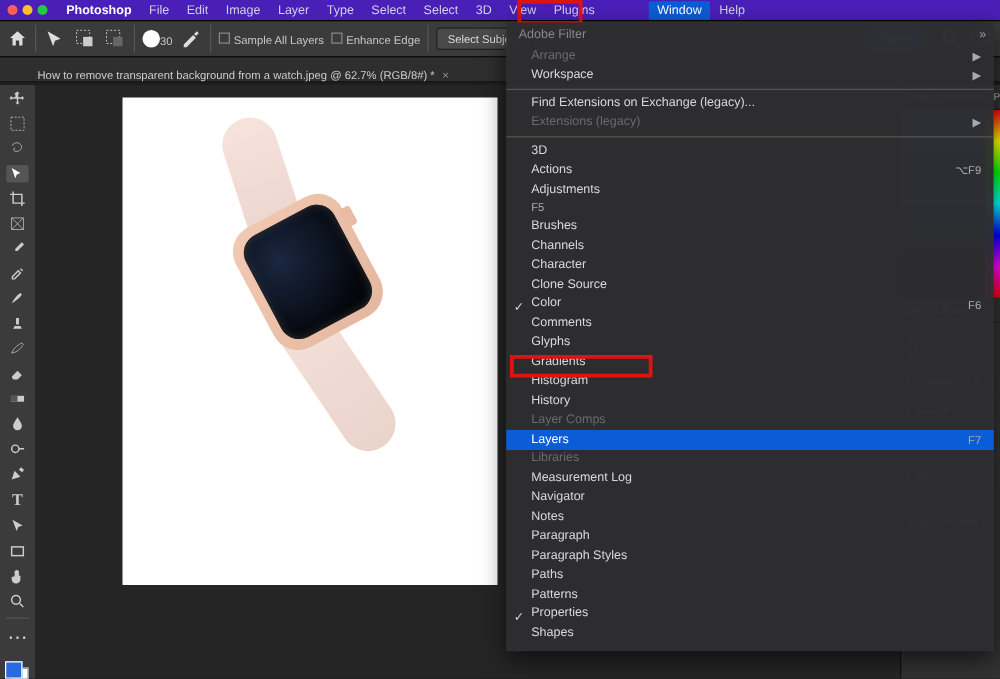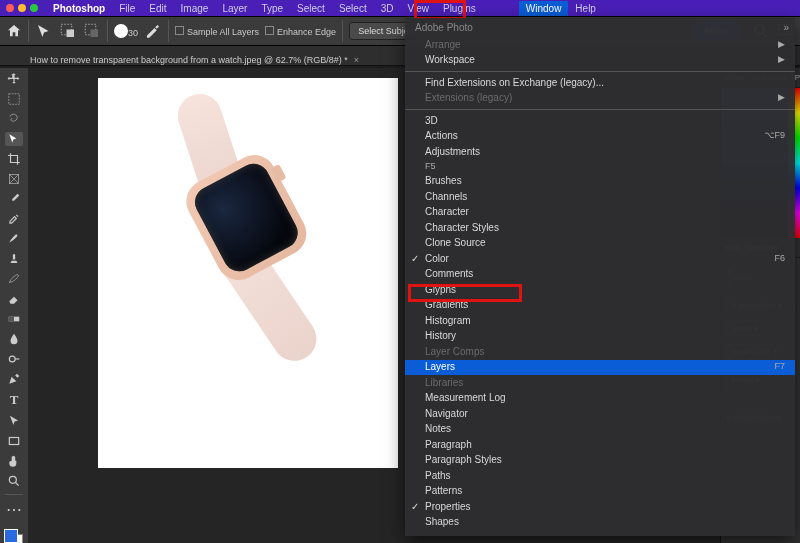--- a/index.html
+++ b/index.html
@@ -54,21 +54,21 @@
     .panel-tabs { display: flex; height: 20px; align-items: center; border-bottom: 1px solid #222; }
     .panel-tabs span { padding: 0 4px; }
     .colorpick { height: 150px; display: flex; }
     .colorbox { flex: 1; background: linear-gradient(to bottom, #2a6ae0 0%, #1a3a90 50%, #000 100%); }
     .hue { width: 12px; background: linear-gradient(to bottom, #f00, #ff0, #0f0, #0ff, #00f, #f0f, #f00); }
 
     
     .dropdown { position: absolute; top: 18px; left: 405px; width: 390px; background: rgba(45,45,48,0.97); color: #d9d9d9; font-size: 10px; box-shadow: 0 6px 18px rgba(0,0,0,0.6); padding-bottom: 6px; }
     .dropdown .title { padding: 4px 10px; color: #888; font-size: 10px; }
     .dropdown hr { border: none; border-top: 1px solid #555; margin: 3px 0; }
-    .drow { display: flex; align-items: flex-start; padding: 1.5px 10px 1.5px 20px; cursor: default; position: relative; line-height: 1.25; gap: 48px; }
+    .drow { display: flex; align-items: flex-end; padding: 1.5px 10px 1.5px 20px; cursor: default; position: relative; line-height: 1.25; gap: 48px; }
     .drow .lbl { flex: 1; }
     .drow .sc { color: #aaa; font-size: 9px; }
     .drow .arr { color: #aaa; font-size: 9px; }
     .drow.sel { background: #0a5dd6; color: #fff; }
     .drow.dis { color: #6b6b6b; }
     .drow .chk { border: none; width: 10px; margin: 0; position: absolute; left: 6px; color: #d9d9d9; }
     .collapse { position: absolute; right: 6px; top: 4px; color: #999; font-size: 10px; }
   </style>
 </head>
 <body>
@@ -290,21 +290,21 @@
       <div style="margin:8px 0;border:1px solid #555;padding:2px 4px;"><span>annel</span> ▾</div>
       <div style="margin:8px 0;border:1px solid #555;padding:2px 4px;"><span>ound Color</span> ▾</div>
       <div style="margin:14px 0;border:1px solid #555;padding:2px 4px;"><span>Pixels</span> ▾</div>
       <div style="margin-top:20px;border-top:1px solid #555;padding-top:4px;">▸ <span>Quick Actions</span></div>
     </div>
   </div>
 </div>
 
 <div class="dropdown">
   <span class="collapse">»</span>
-  <div class="title">Adobe Photo</div>
+  <div class="title">Adobe Filter</div>
   <div id="dd-body">
       <div class="drow dis">
         <span class="lbl">Arrange</span>
         <span class="arr">▶</span>
       </div>
       <div class="drow">
         <span class="lbl">Workspace</span>
         <span class="arr">▶</span>
       </div>
       <hr>
@@ -332,23 +332,20 @@
       <div class="drow">
         <span class="lbl">Brushes</span>
       </div>
       <div class="drow">
         <span class="lbl">Channels</span>
       </div>
       <div class="drow">
         <span class="lbl">Character</span>
       </div>
       <div class="drow">
-        <span class="lbl">Character Styles</span>
-      </div>
-      <div class="drow">
         <span class="lbl">Clone Source</span>
       </div>
       <div class="drow">
         <span class="chk">✓</span>
         <span class="lbl">Color</span>
         <span class="sc">F6</span>
       </div>
       <div class="drow">
         <span class="lbl">Comments</span>
       </div>

